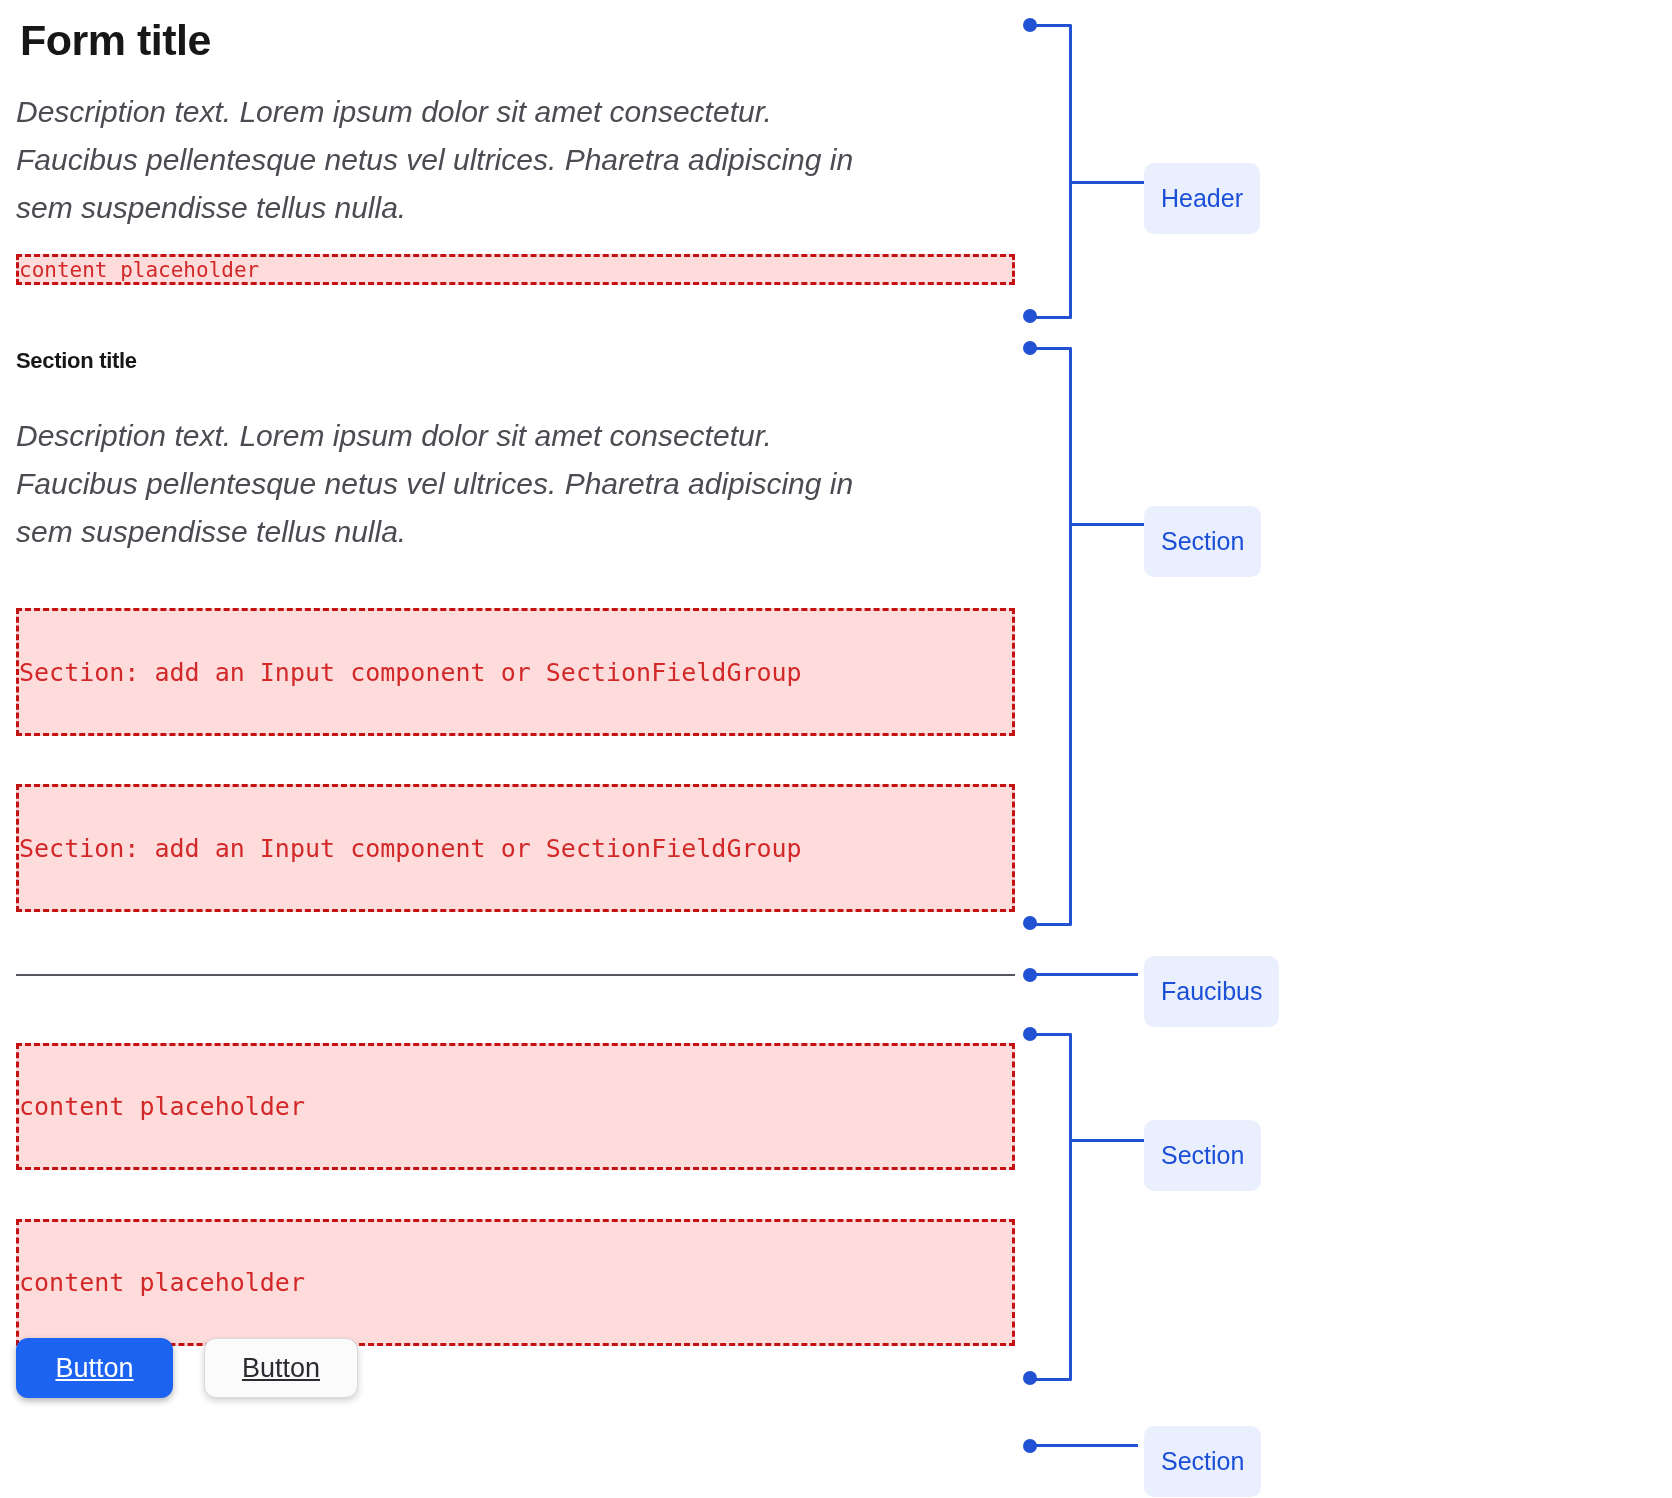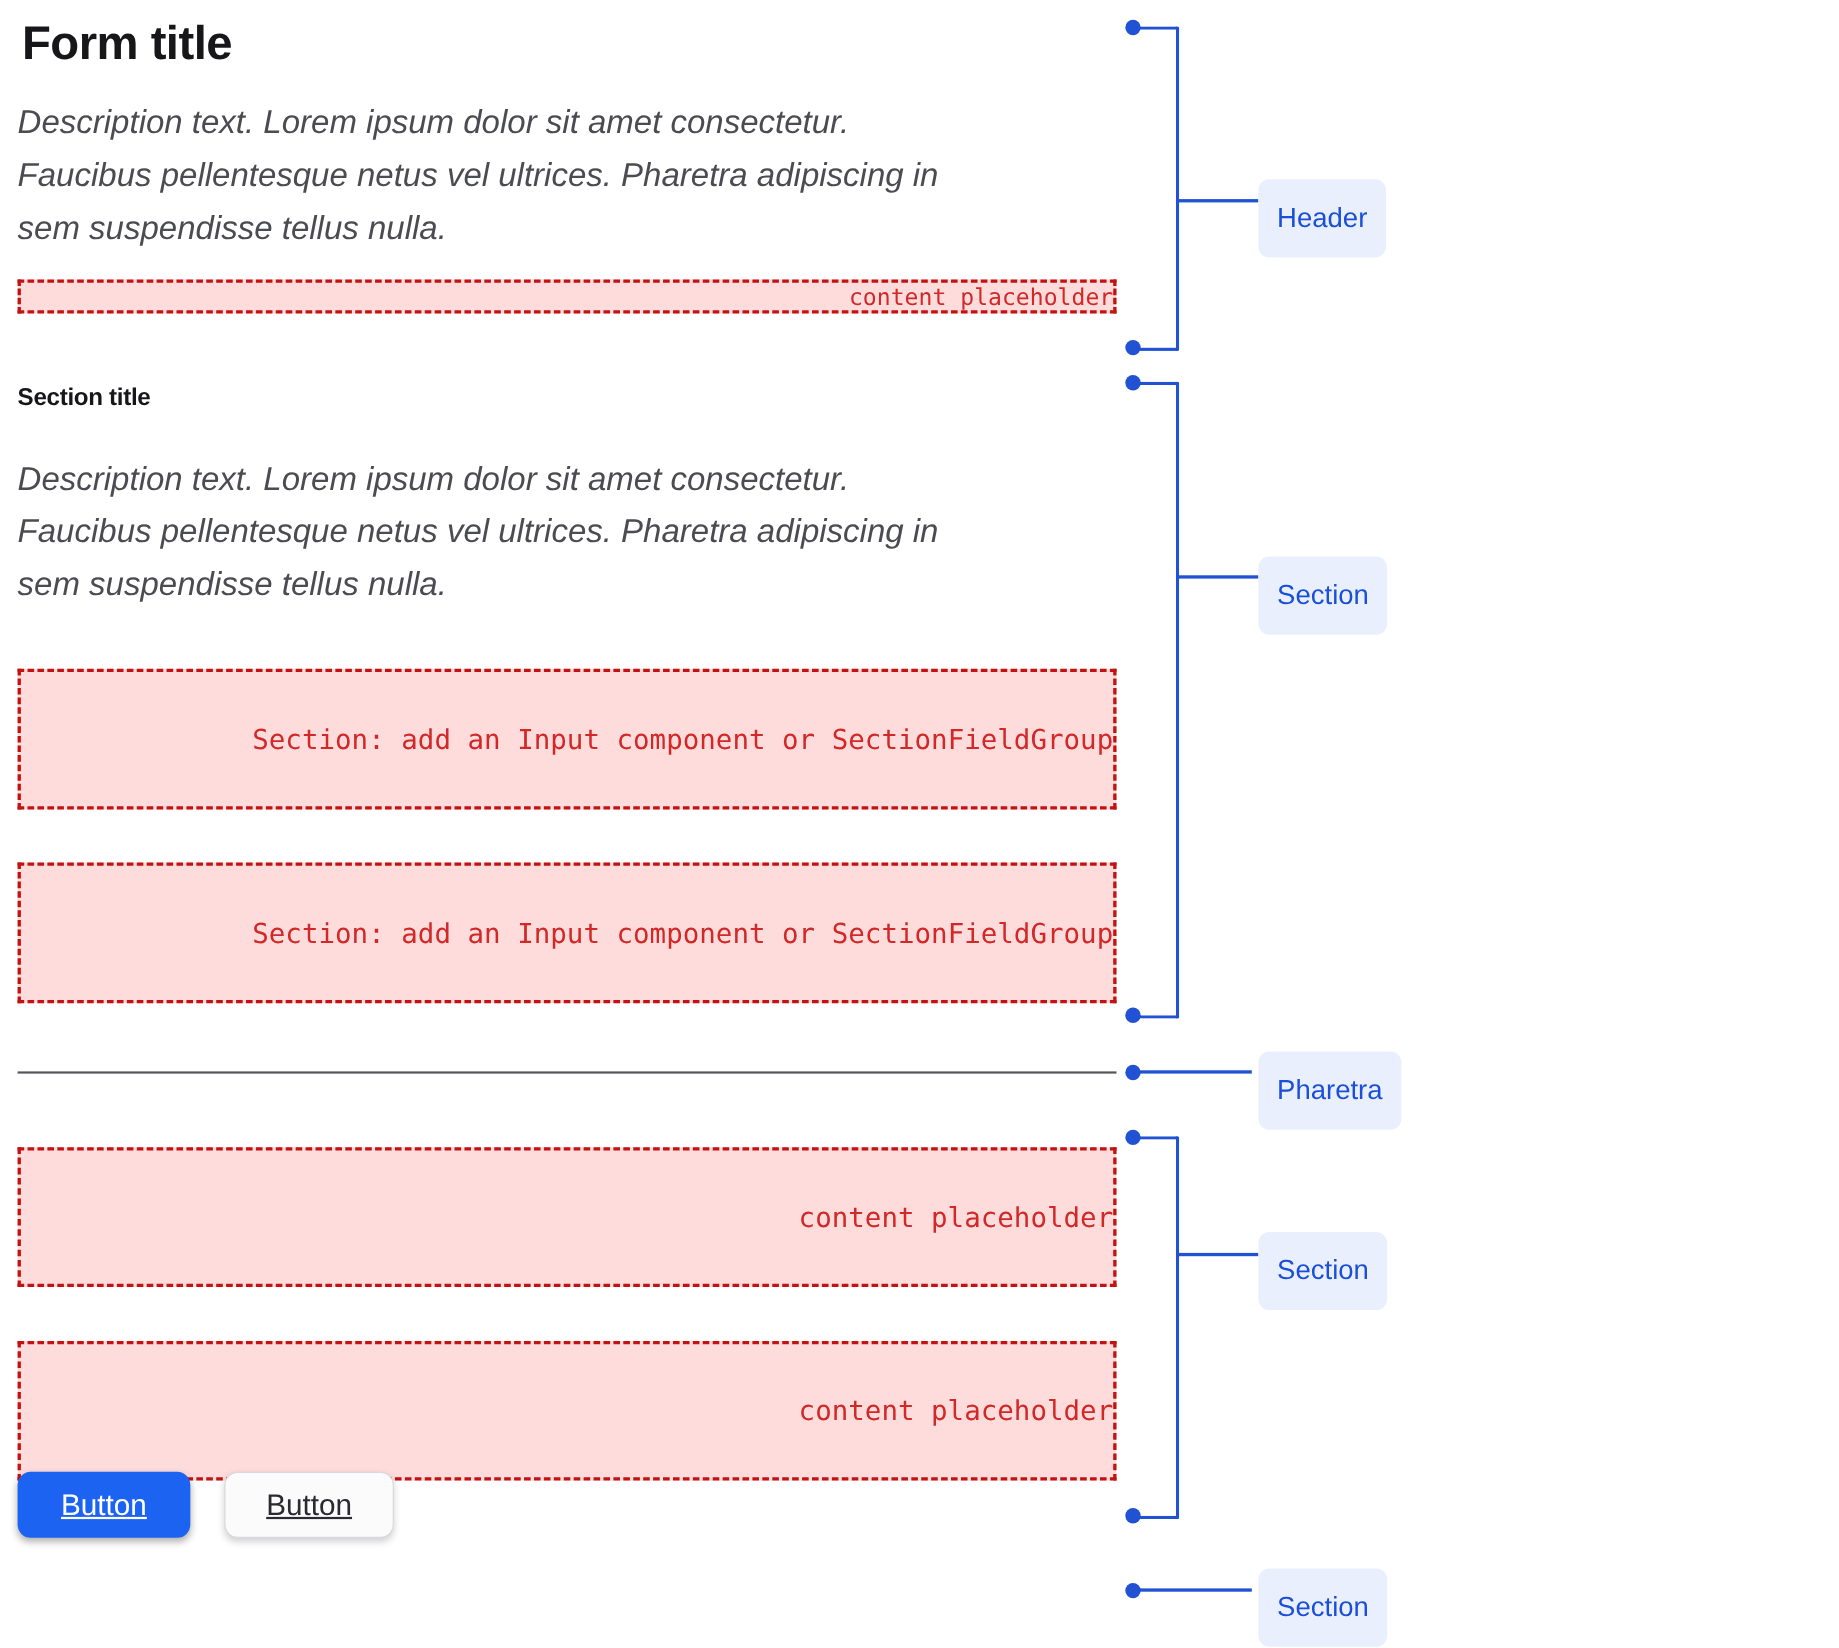--- a/index.html
+++ b/index.html
@@ -12,21 +12,21 @@
   
   .form-title  { left:20px; top:16px; font-size:43px; font-weight:700; color:#17171a; letter-spacing:-0.5px; }
   .desc        { font-size:30px; line-height:48px; color:#4b4b52; white-space:nowrap;font-style:italic; }
   .desc-1      { left:16px; top:88px; }
   .section-title { left:16px; top:348px; font-size:22px; font-weight:700; color:#17171a; letter-spacing:-0.3px; }
   .desc-2      { left:16px; top:412px; }
 
   .slot {
     left:16px; width:999px; box-sizing:border-box;
     background:#ffdcdc; border:3px dashed #c41111;
-    display:flex; align-items:center; justify-content:flex-end;
+    display:flex; align-items:center; justify-content:flex-start;
     font-family:"DejaVu Sans Mono", monospace; color:#d22828;
   }
   .slot-thin { top:254px; height:31px; font-size:21px; }
   .slot-a    { top:608px;  height:128px; font-size:25px; }
   .slot-b    { top:784px;  height:128px; font-size:25px; }
   .slot-c    { top:1043px; height:127px; font-size:25px; }
   .slot-d    { top:1219px; height:127px; font-size:25px; }
 
   .separator-line { left:16px; top:974px; width:999px; height:2px; background:#55555e; }
 
@@ -124,21 +124,21 @@
   <div class="abs dot" style="left:1023px; top:916px;"></div>
   <div class="abs bracket bk-section1"></div>
   <div class="abs connector" style="top:523px;"></div>
   <div class="abs callout" style="top:506px;">
     <span>Section</span>
   </div>
 
   <div class="abs dot" style="left:1023px; top:968px;"></div>
   <div class="abs pointer" style="top:973px;"></div>
   <div class="abs callout" style="top:956px;">
-    <span>Pharetra</span>
+    <span>Faucibus</span>
   </div>
 
   <div class="abs dot" style="left:1023px; top:1027px;"></div>
   <div class="abs dot" style="left:1023px; top:1371px;"></div>
   <div class="abs bracket bk-section2"></div>
   <div class="abs connector" style="top:1139px;"></div>
   <div class="abs callout" style="top:1120px;">
     <span>Section</span>
   </div>
 

